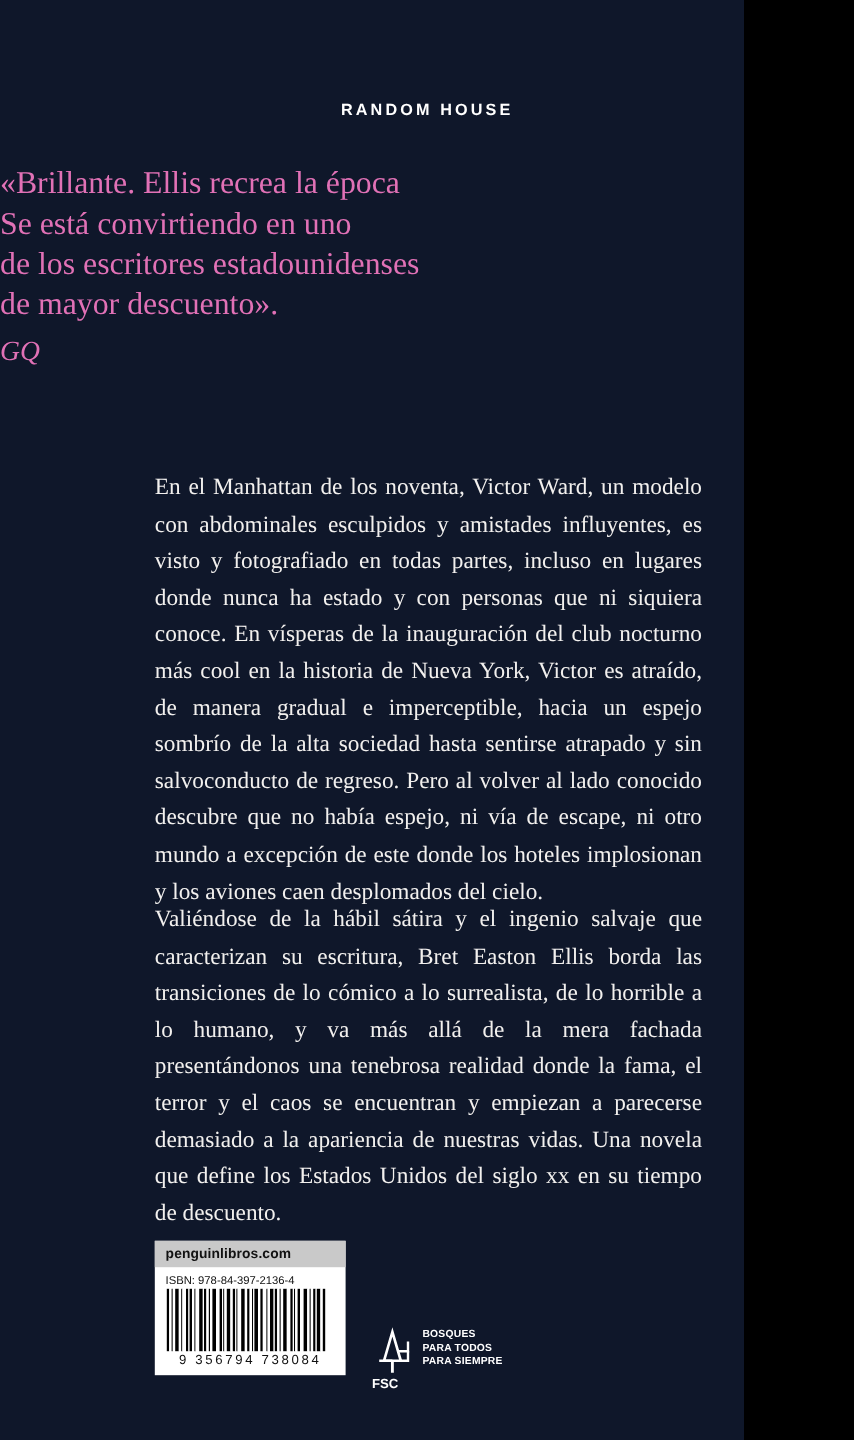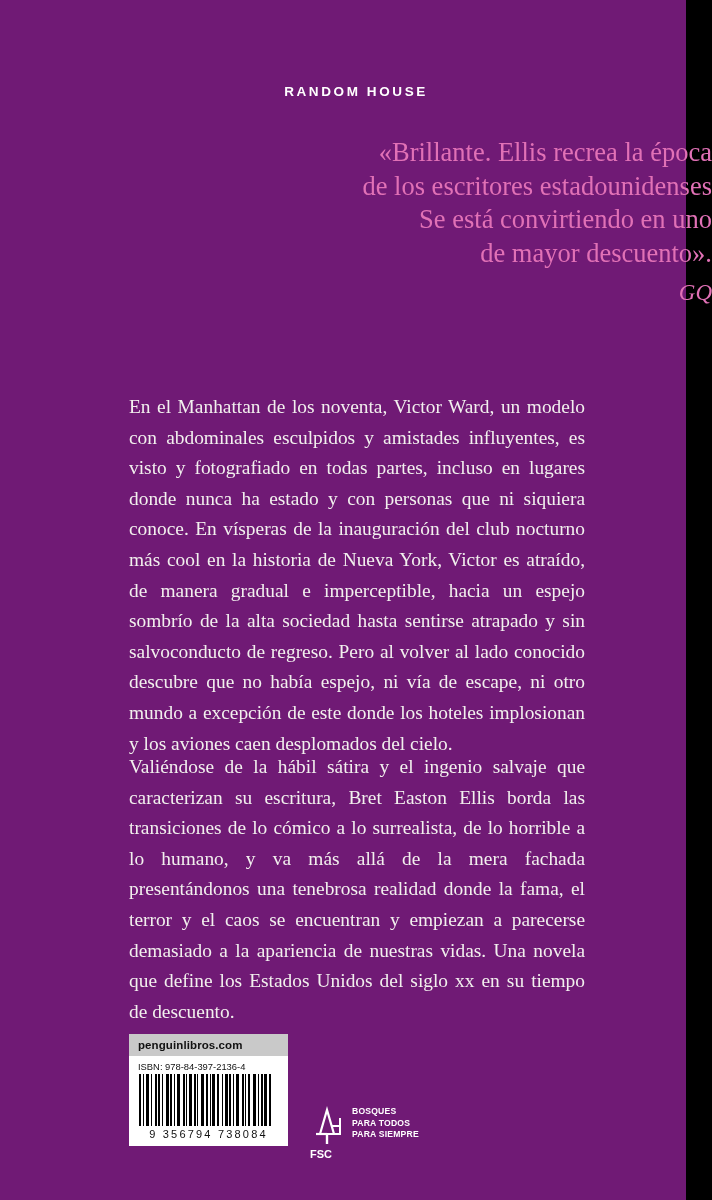--- a/index.html
+++ b/index.html
@@ -9,23 +9,23 @@
   body {
     width: 712px;
     height: 1200px;
     background: #000000;
     font-family: "Liberation Serif", serif;
     overflow: hidden;
     position: relative;
   }
   .page {
     position: relative;
-    width: 686px;
+    width: 620px;
     height: 1200px;
-    background: #701a75;
+    background: #0f172a;
     box-sizing: border-box;
   }
 
   
   .imprint {
     position: absolute;
     top: 84px;
     left: 0;
     width: 712px;
     text-align: center;
@@ -35,21 +35,21 @@
     letter-spacing: 2.6px;
     font-weight: 600;
   }
 
   
   .quote-block {
     position: absolute;
     top: 136px;
     left: 0;
     width: 712px;
-    text-align: right;
+    text-align: left;
     color: #e26fb4;
   }
   .quote-line {
     font-family: "Liberation Serif", serif;
     font-size: 26.5px;
     line-height: 33.5px;
     color: #e171b6;
     white-space: pre;
   }
   .quote-source {
@@ -169,22 +169,22 @@
 </style>
 </head>
 <body>
 
 <div class="page">
 
   <div class="imprint">RANDOM HOUSE</div>
 
   <div class="quote-block">
     <div class="quote-line">«Brillante. Ellis recrea la época</div>
+    <div class="quote-line">Se está convirtiendo en uno</div>
     <div class="quote-line">de los escritores estadounidenses</div>
-    <div class="quote-line">Se está convirtiendo en uno</div>
     <div class="quote-line">de mayor descuento».</div>
     <div class="quote-source">GQ</div>
   </div>
 
   <div class="body-text para-1 para">
     <p>En el Manhattan de los noventa, Victor Ward, un modelo con abdominales esculpidos y amistades influyentes, es visto y fotografiado en todas partes, incluso en lugares donde nunca ha estado y con personas que ni siquiera conoce. En vísperas de la inauguración del club nocturno más cool en la historia de Nueva York, Victor es atraído, de manera gradual e imperceptible, hacia un espejo sombrío de la alta sociedad hasta sentirse atrapado y sin salvoconducto de regreso. Pero al volver al lado conocido descubre que no había espejo, ni vía de escape, ni otro mundo a excepción de este donde los hoteles implosionan y los aviones caen desplomados del cielo.</p>
   </div>
 
   <div class="body-text para-2 para">
     <p>Valiéndose de la hábil sátira y el ingenio salvaje que caracterizan su escritura, Bret Easton Ellis borda las transiciones de lo cómico a lo surrealista, de lo horrible a lo humano, y va más allá de la mera fachada presentándonos una tenebrosa realidad donde la fama, el terror y el caos se encuentran y empiezan a parecerse demasiado a la apariencia de nuestras vidas. Una novela que define los Estados Unidos del siglo xx en su tiempo de descuento.</p>

